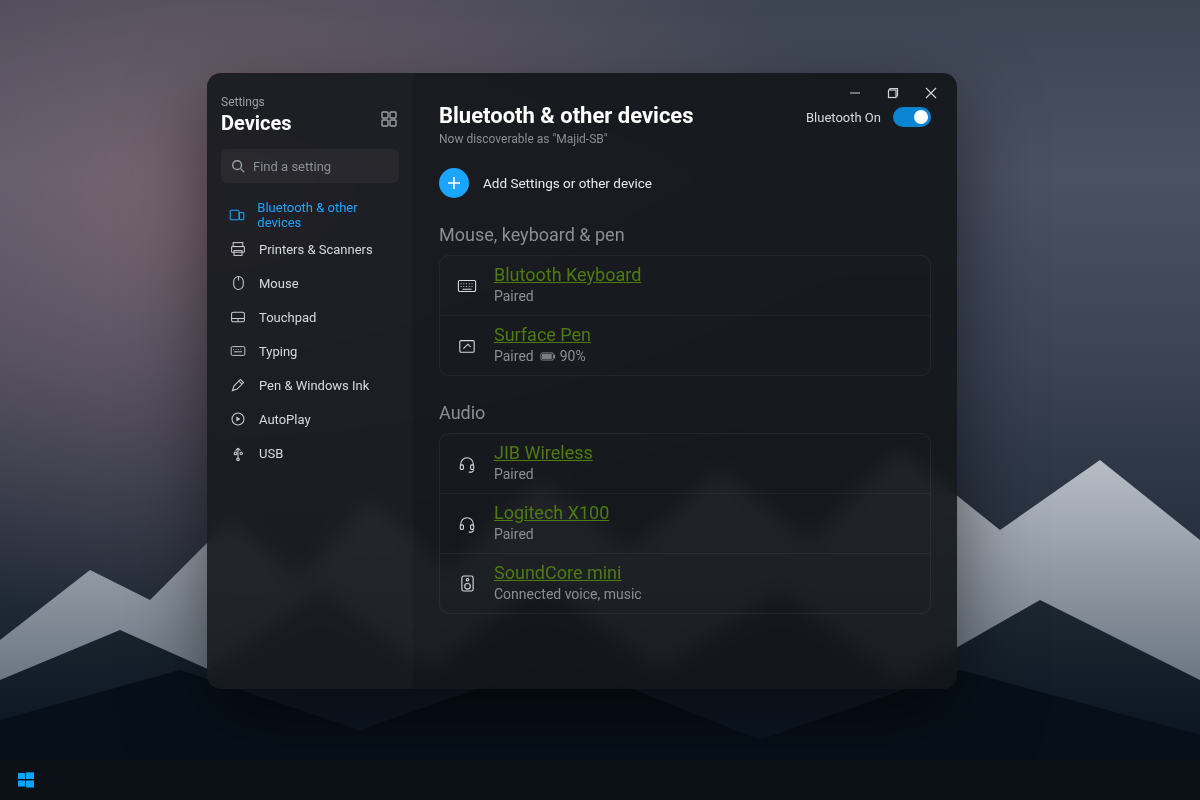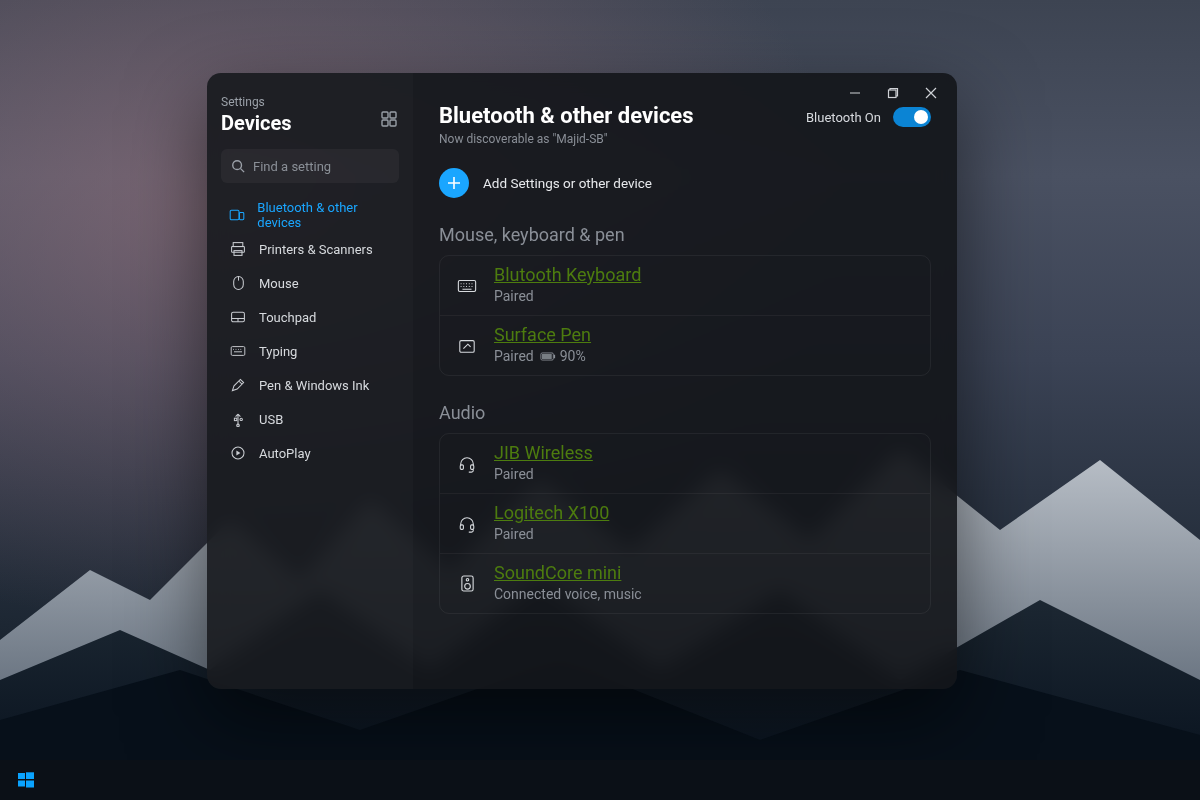--- a/index.html
+++ b/index.html
@@ -220,37 +220,37 @@
       <div class="nav-item">
         <span class="nav-icon">
           <svg width="16" height="16" viewBox="0 0 20 20" fill="none" stroke="currentColor" stroke-width="1.3">
             <path d="M3 17l2-6 8-8 4 4-8 8-6 2zM11 5l4 4"></path>
           </svg>
         </span>
         <span>Pen &amp; Windows Ink</span>
       </div>
       <div class="nav-item">
         <span class="nav-icon">
+          <svg width="16" height="16" viewBox="0 0 20 20" fill="none" stroke="currentColor" stroke-width="1.3">
+            <circle cx="10" cy="10" r="7.5"></circle>
+              <path d="M8 7l5 3-5 3z" fill="currentColor" stroke="none"></path>
+          </svg>
+        </span>
+        <span>AutoPlay</span>
+      </div>
+      <div class="nav-item">
+        <span class="nav-icon">
           <svg width="14" height="16" viewBox="0 0 16 20" fill="none" stroke="currentColor" stroke-width="1.3">
             <path d="M8 18V4M8 4l-3 3M8 4l3 3"></path>
               <circle cx="8" cy="18" r="1.6"></circle>
               <rect x="3.5" y="9" width="3" height="3"></rect>
               <circle cx="12" cy="10.5" r="1.5"></circle>
           </svg>
         </span>
         <span>USB</span>
-      </div>
-      <div class="nav-item">
-        <span class="nav-icon">
-          <svg width="16" height="16" viewBox="0 0 20 20" fill="none" stroke="currentColor" stroke-width="1.3">
-            <circle cx="10" cy="10" r="7.5"></circle>
-              <path d="M8 7l5 3-5 3z" fill="currentColor" stroke="none"></path>
-          </svg>
-        </span>
-        <span>AutoPlay</span>
       </div>
     </nav>
   </aside>
 
   <div class="win-ctrls">
     <div class="win-ctrl">
       <svg width="12" height="12" viewBox="0 0 12 12" stroke="currentColor" stroke-width="1.2">
           <path d="M1 6h10"></path>
         </svg>
     </div>

